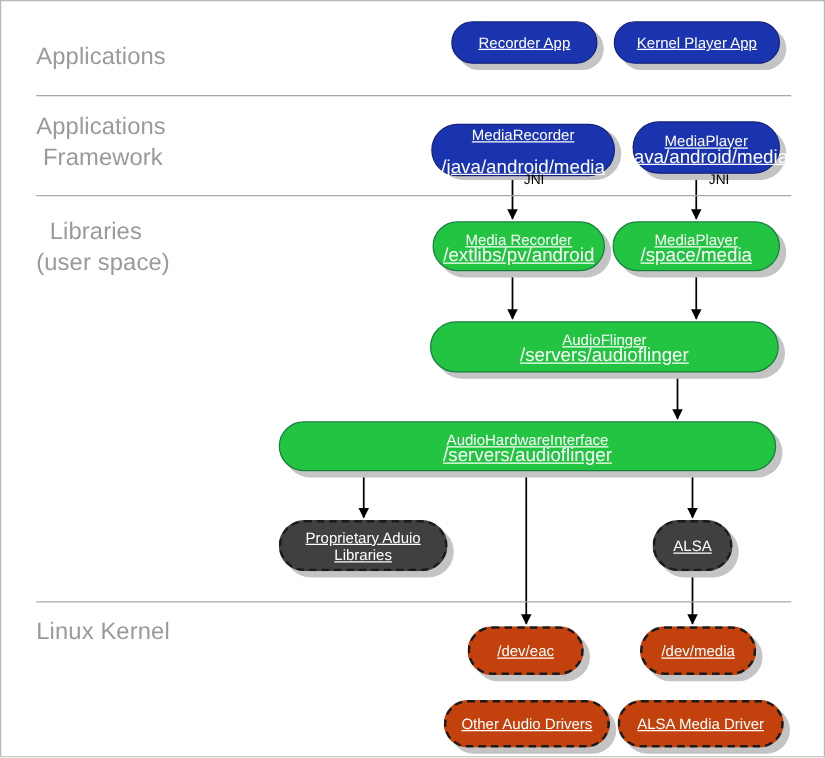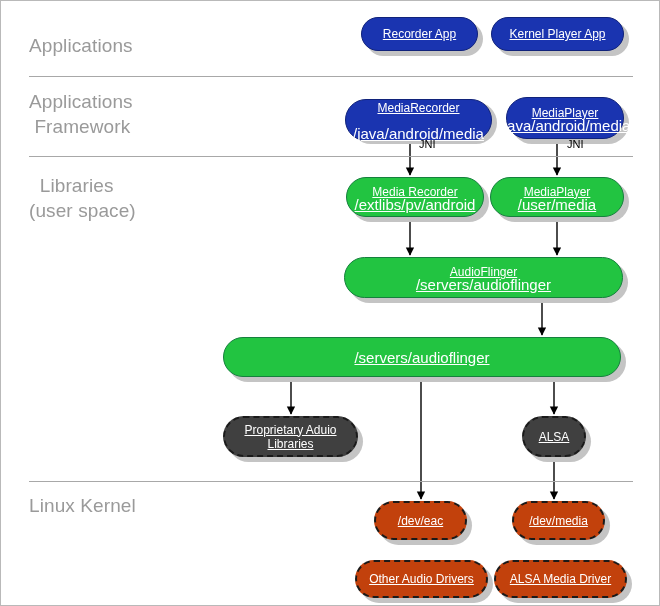--- a/index.html
+++ b/index.html
@@ -166,29 +166,30 @@
         <div class="sub">/java/android/media</div>
       </div>
       <div class="shadow" style="left: 350px; top: 181px; width: 138px; height: 40px;"></div>
       <div class="node green" style="left: 345px; top: 176px; width: 138px; height: 40px;">
         <div class="title">Media Recorder</div>
         <div class="sub">/extlibs/pv/android</div>
       </div>
       <div class="shadow" style="left: 494px; top: 181px; width: 134px; height: 40px;"></div>
       <div class="node green" style="left: 489px; top: 176px; width: 134px; height: 40px;">
         <div class="title">MediaPlayer</div>
-        <div class="sub">/user/media</div>
+        <div class="sub">/space/media</div>
       </div>
       <div class="shadow" style="left: 348px; top: 261px; width: 279px; height: 41px;"></div>
       <div class="node green" style="left: 343px; top: 256px; width: 279px; height: 41px;">
         <div class="title">AudioFlinger</div>
         <div class="sub">/servers/audioflinger</div>
       </div>
       <div class="shadow" style="left: 227px; top: 341px; width: 398px; height: 40px;"></div>
       <div class="node green" style="left: 222px; top: 336px; width: 398px; height: 40px;">
+        <div class="title">AudioHardwareInterface</div>
         <div class="sub">/servers/audioflinger</div>
       </div>
       <div class="shadow" style="left: 227px; top: 420px; width: 135px; height: 41px;"></div>
       <div class="node green-dashed" style="left: 222px; top: 415px; width: 135px; height: 41px;">
         <div class="title two-line">Proprietary Aduio Libraries</div>
       </div>
       <div class="shadow" style="left: 526px; top: 420px; width: 64px; height: 41px;"></div>
       <div class="node green-dashed" style="left: 521px; top: 415px; width: 64px; height: 41px;">
         <div class="title">ALSA</div>
       </div>

